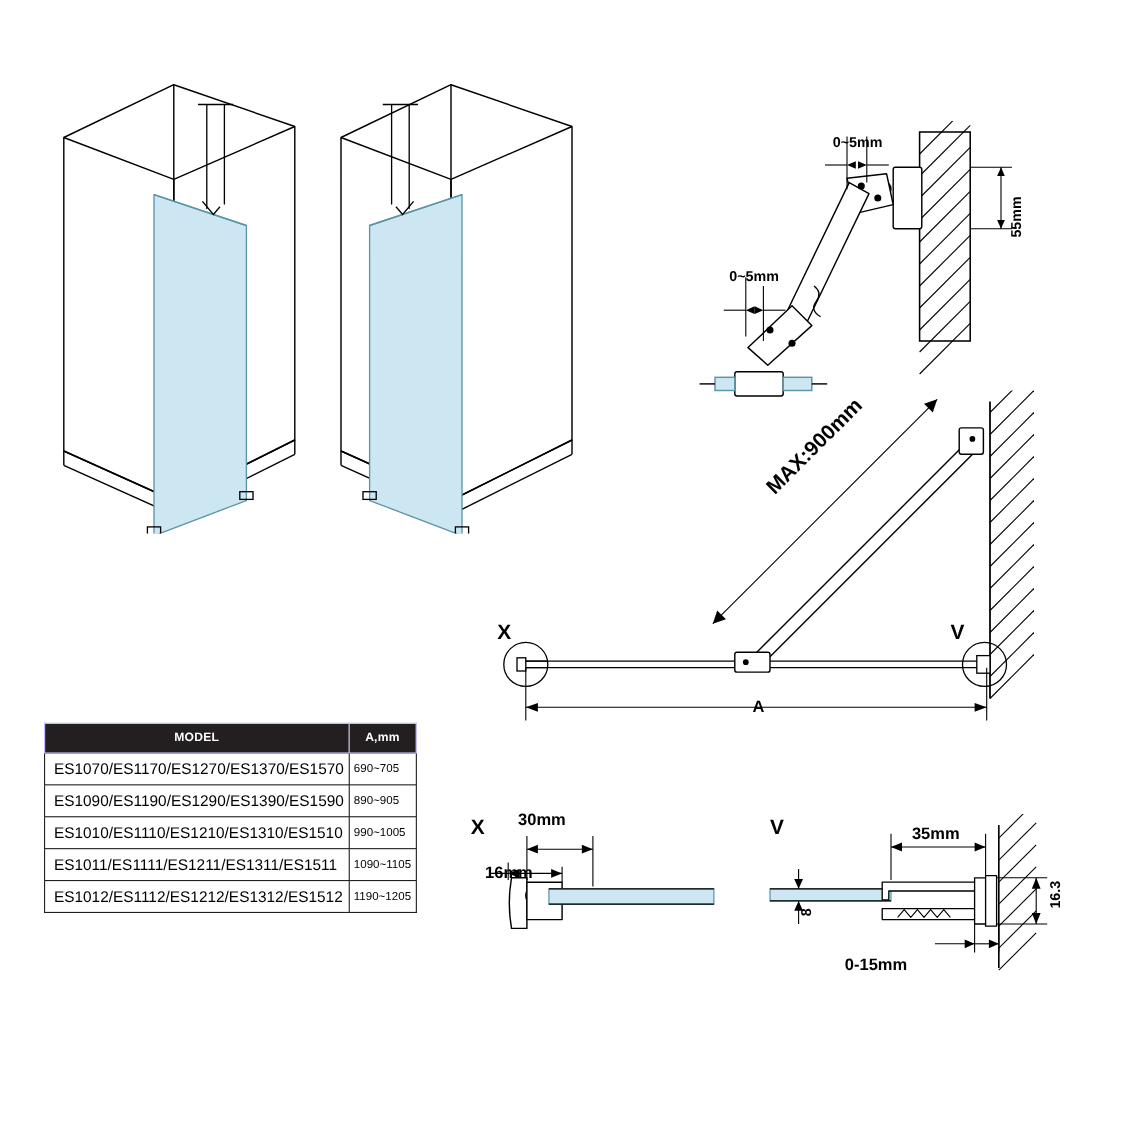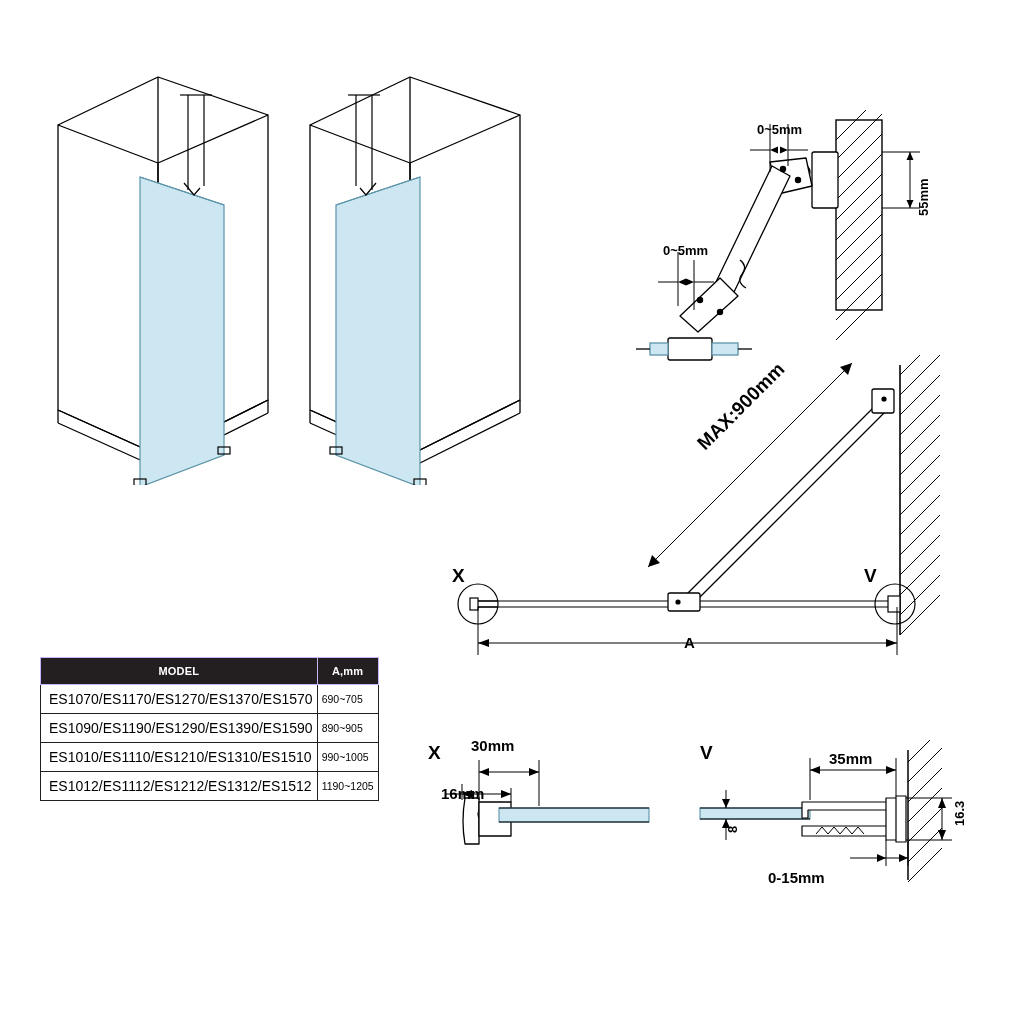--- a/index.html
+++ b/index.html
@@ -411,19 +411,23 @@
         </tr>
         <tr>
           <td class="model">ES1090/ES1190/ES1290/ES1390/ES1590</td>
           <td class="val">890~905</td>
         </tr>
         <tr>
           <td class="model">ES1010/ES1110/ES1210/ES1310/ES1510</td>
           <td class="val">990~1005</td>
         </tr>
         <tr>
+          <td class="model">ES1011/ES1111/ES1211/ES1311/ES1511</td>
+          <td class="val">1090~1105</td>
+        </tr>
+        <tr>
           <td class="model">ES1012/ES1112/ES1212/ES1312/ES1512</td>
           <td class="val">1190~1205</td>
         </tr>
       </tbody>
   </table>
 
 </div>
 
 </body></html>

